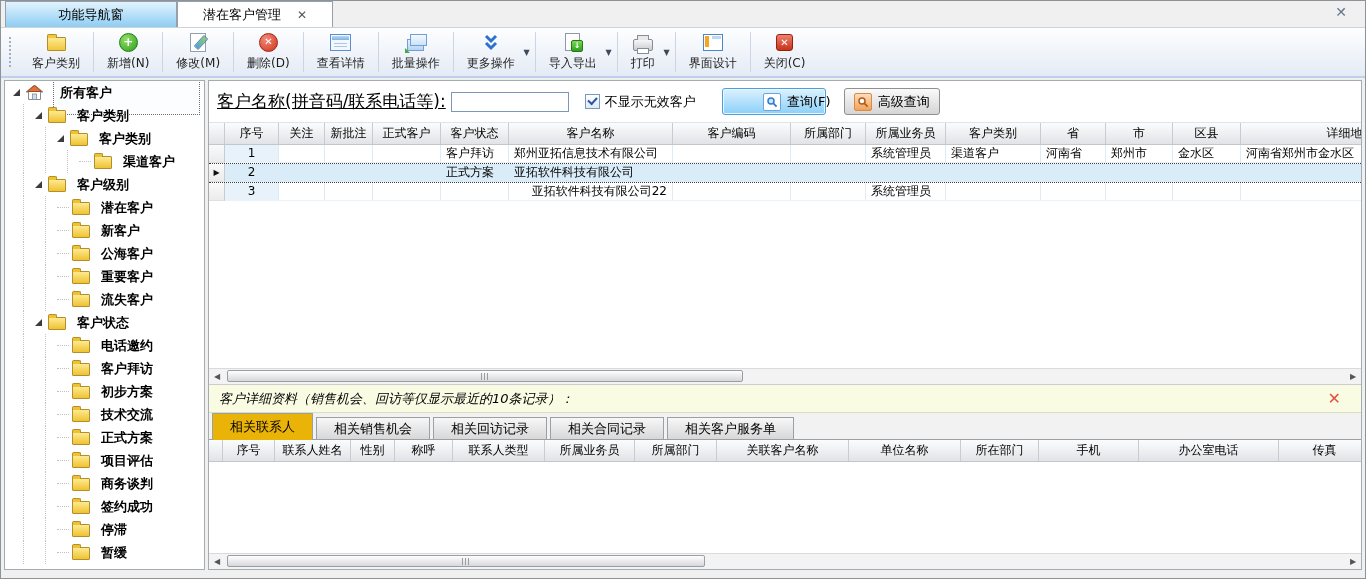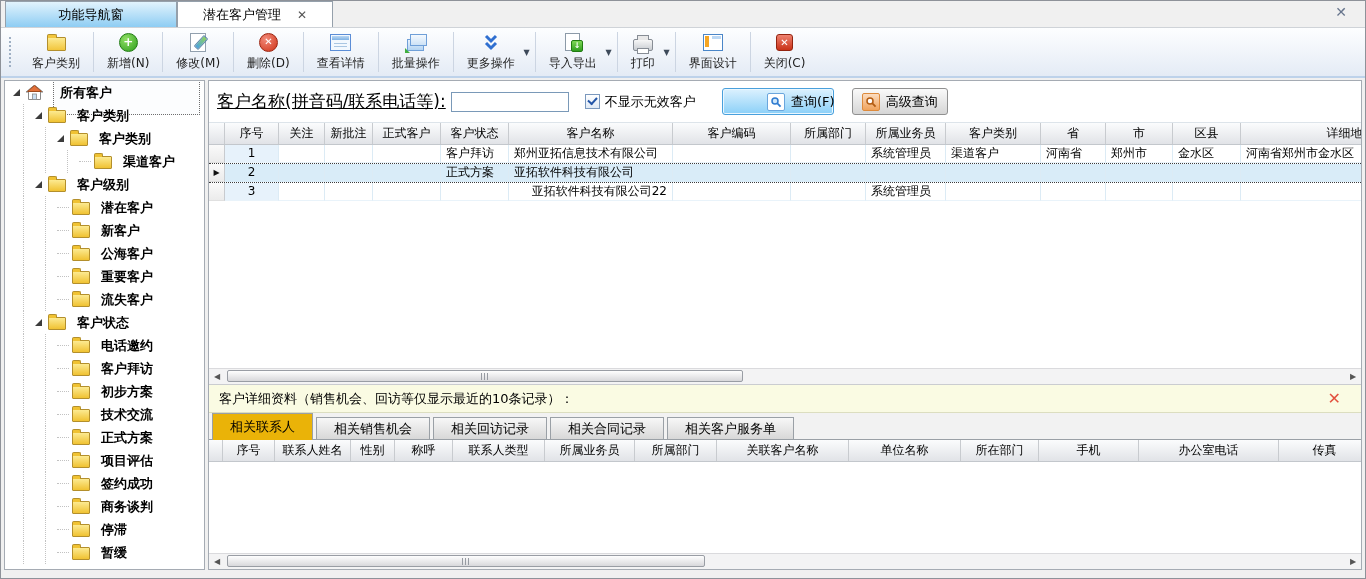--- a/index.html
+++ b/index.html
@@ -87,21 +87,21 @@
   .filter-row{height:41px;flex:none;display:flex;align-items:center;padding-left:8px;border-bottom:1px solid #dde4ea;}
   .filter-label{font-size:17px;text-decoration:underline;}
   .filter-input{width:118px;height:20px;border:1px solid #7a99b8;margin-left:5px;font-size:12px;padding:0 3px;box-sizing:border-box;}
   .cb{width:13px;height:13px;border:1px solid #7a98bd;background:linear-gradient(#fff,#dfe9f5);
       position:relative;margin-left:16px;flex:none;}
   .cb::after{content:"";position:absolute;left:2px;top:2px;width:7px;height:4px;
       border-left:2px solid #2456a8;border-bottom:2px solid #2456a8;transform:rotate(-48deg);}
   .cb-label{margin-left:5px;font-size:13px;}
   .btn{height:27px;box-sizing:border-box;display:flex;align-items:center;justify-content:center;gap:6px;
        font-size:13px;border-radius:3px;white-space:nowrap;}
-  .btn-query{margin-left:26px;width:112px;background:linear-gradient(#dcf1fe,#8bd0f8);
+  .btn-query{margin-left:26px;width:104px;background:linear-gradient(#dcf1fe,#8bd0f8);
        border:1px solid #49a0dc;box-shadow:inset 0 0 0 1px #eaf7ff;padding-left:46px;}
   .btn-adv{margin-left:18px;width:96px;background:linear-gradient(#fafafa,#d5d5d5);border:1px solid #909090;}
   .mag-box{width:16px;height:16px;background:#fff;border-radius:2px;display:flex;align-items:center;justify-content:center;flex:none;}
   .mag-box.blue{border:1px solid #6aa6dd;}
   .mag-box.orange{border:1px solid #dd8a3c;background:linear-gradient(#fbdcc0,#f0a35c);}
 
   
   .grid-wrap{height:261px;flex:none;display:flex;flex-direction:column;overflow:hidden;}
   .g-header{height:21px;flex:none;display:flex;background:linear-gradient(#fbfcfd,#e1e3e7);
             border-bottom:1px solid #c3c7cc;overflow:hidden;}
@@ -124,21 +124,21 @@
   .sb-arrow{position:absolute;top:0;bottom:0;width:16px;display:flex;align-items:center;justify-content:center;
             font-size:8px;color:#555;}
   .sb-arrow.l{left:0;} .sb-arrow.r{right:0;}
   .sb-thumb{position:absolute;top:1px;height:12px;background:linear-gradient(#fefefe,#d8d8db);
             border:1px solid #999da4;border-radius:2px;box-sizing:border-box;}
   .sb-thumb::after{content:"";position:absolute;left:50%;margin-left:-4px;top:2px;width:8px;height:7px;
             background:repeating-linear-gradient(to right,#979ba2 0 1px,transparent 1px 3px);}
 
   
   .detail-bar{height:29px;flex:none;background:#fafbe3;border-top:1px solid #caccd0;border-bottom:1px solid #dcdec0;
-              display:flex;align-items:center;padding:0 10px;box-sizing:border-box;}
+              display:flex;align-items:center;padding:0 10px;box-sizing:border-box;font-style:italic;}
   .detail-title{flex:1;font-size:13px;}
   .detail-close{color:#e2503e;font-weight:bold;font-size:16px;margin-right:10px;line-height:16px;}
   .dtabs{height:27px;flex:none;display:flex;align-items:flex-end;background:#f2f2f2;
          border-bottom:1px solid #9aa0a6;padding-left:3px;box-sizing:border-box;}
   .d-tab{height:22px;box-sizing:border-box;padding:0 17px;display:flex;align-items:center;
          background:linear-gradient(#f7f7f7,#d8d8d8);border:1px solid #9aa0a6;border-bottom:none;
          margin-right:3px;font-size:13px;white-space:nowrap;}
   .d-tab.active{height:27px;background:#eab308;position:relative;z-index:2;margin-bottom:-1px;}
   .dgrid{flex:1;display:flex;flex-direction:column;overflow:hidden;}
 </style>
@@ -366,28 +366,28 @@
         <span class="guide"></span>
         <span class="stub"></span>
         <span class="tr-folder"></span>
         <span class="tree-label">项目评估</span>
       </div>
       <div class="tree-row">
         <span class="guide"></span>
         <span class="guide"></span>
         <span class="stub"></span>
         <span class="tr-folder"></span>
+        <span class="tree-label">商务谈判</span>
+      </div>
+      <div class="tree-row">
+        <span class="guide"></span>
+        <span class="guide"></span>
+        <span class="stub"></span>
+        <span class="tr-folder"></span>
         <span class="tree-label">签约成功</span>
-      </div>
-      <div class="tree-row">
-        <span class="guide"></span>
-        <span class="guide"></span>
-        <span class="stub"></span>
-        <span class="tr-folder"></span>
-        <span class="tree-label">商务谈判</span>
       </div>
       <div class="tree-row">
         <span class="guide"></span>
         <span class="guide"></span>
         <span class="stub"></span>
         <span class="tr-folder"></span>
         <span class="tree-label">停滞</span>
       </div>
       <div class="tree-row">
         <span class="guide"></span>

